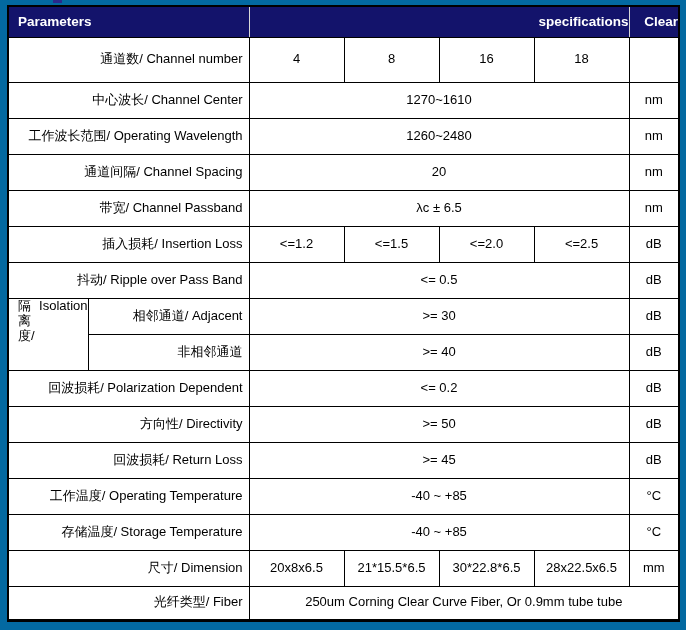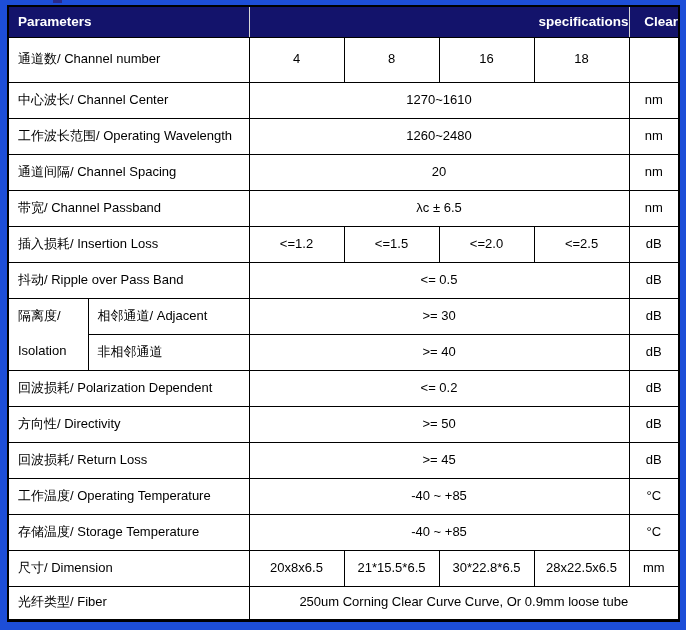--- a/index.html
+++ b/index.html
@@ -10,21 +10,21 @@
   * { box-sizing: border-box; }
   html, body {
     margin: 0; padding: 0;
     background: #FFFFFF;
     font-family: "Liberation Sans", "DejaVu Sans", sans-serif;
   }
   .page {
     position: relative;
     width: 686px;
     height: 630px;
-    background: #1d4ed8;
+    background: #0369a1;
     overflow: hidden;
   }
   .artifact {
     position: absolute;
     left: 53px; top: 0;
     width: 9px; height: 3px;
     background: #2a2a8c;
   }
   table.spec-table {
     position: absolute;
@@ -55,33 +55,33 @@
     border: 1px solid var(--border);
     font-size: 13px;
     color: #000000;
     text-align: center;
     vertical-align: middle;
     padding: 0 2px;
     background: #FFFFFF;
     line-height: 1.15;
   }
   tbody td.param {
-    text-align: left;
+    text-align: right;
     padding: 0 6px 0 9px;
   }
   tr.row-tall   { height: 45px; }
   tr.row-normal { height: 36px; }
   tr.row-fiber  { height: 34px; }
   td.group-cell {
     padding: 0;
     vertical-align: middle;
   }
   .group-inner {
     display: flex;
-    flex-direction: column;
+    flex-direction: row;
     justify-content: space-around;
     height: 70px;
     padding-left: 9px;
     text-align: left;
   }
 </style>
 </head>
 <body>
 
 <div class="page">
@@ -191,17 +191,17 @@
       <tr class="row-normal">
         <td colspan="2" class="param">尺寸/ Dimension</td>
         <td>20x8x6.5</td>
         <td>21*15.5*6.5</td>
         <td>30*22.8*6.5</td>
         <td>28x22.5x6.5</td>
         <td>mm</td>
       </tr>
       <tr class="row-fiber">
         <td colspan="2" class="param">光纤类型/ Fiber</td>
-        <td colspan="5">250um Corning Clear Curve Curve, Or 0.9mm loose tube</td>
+        <td colspan="5">250um Corning Clear Curve Fiber, Or 0.9mm tube tube</td>
       </tr>
     </tbody>
   </table>
 </div>
 
 </body></html>

